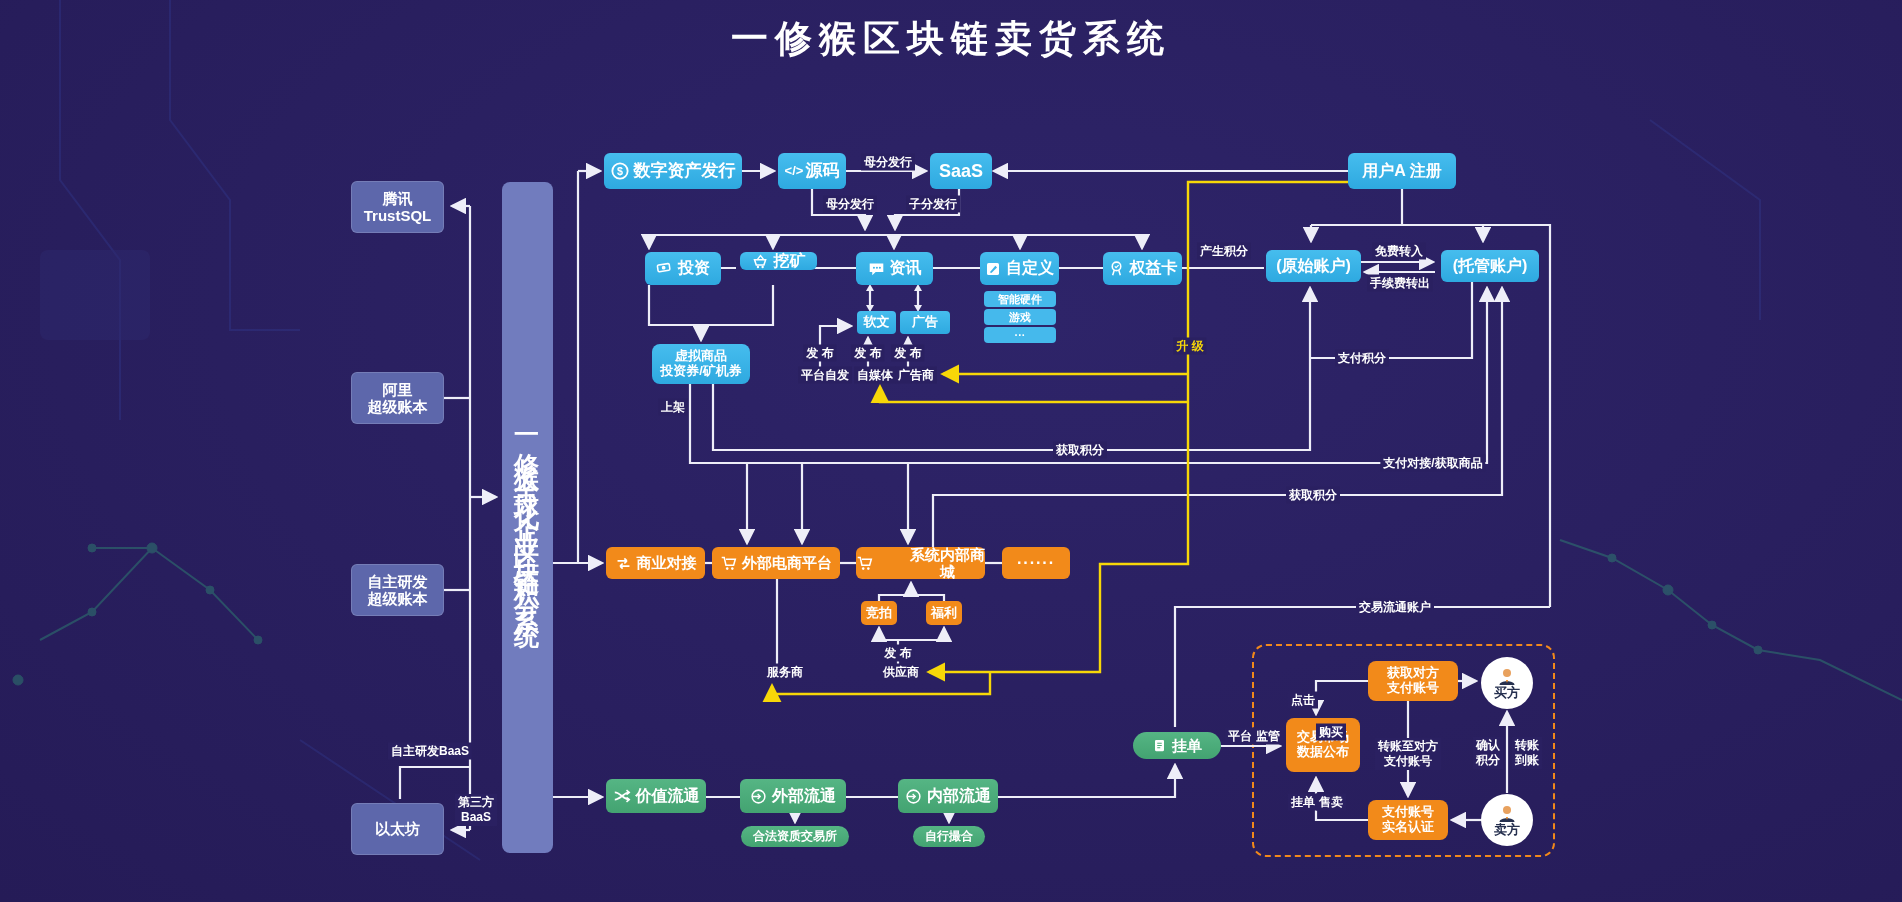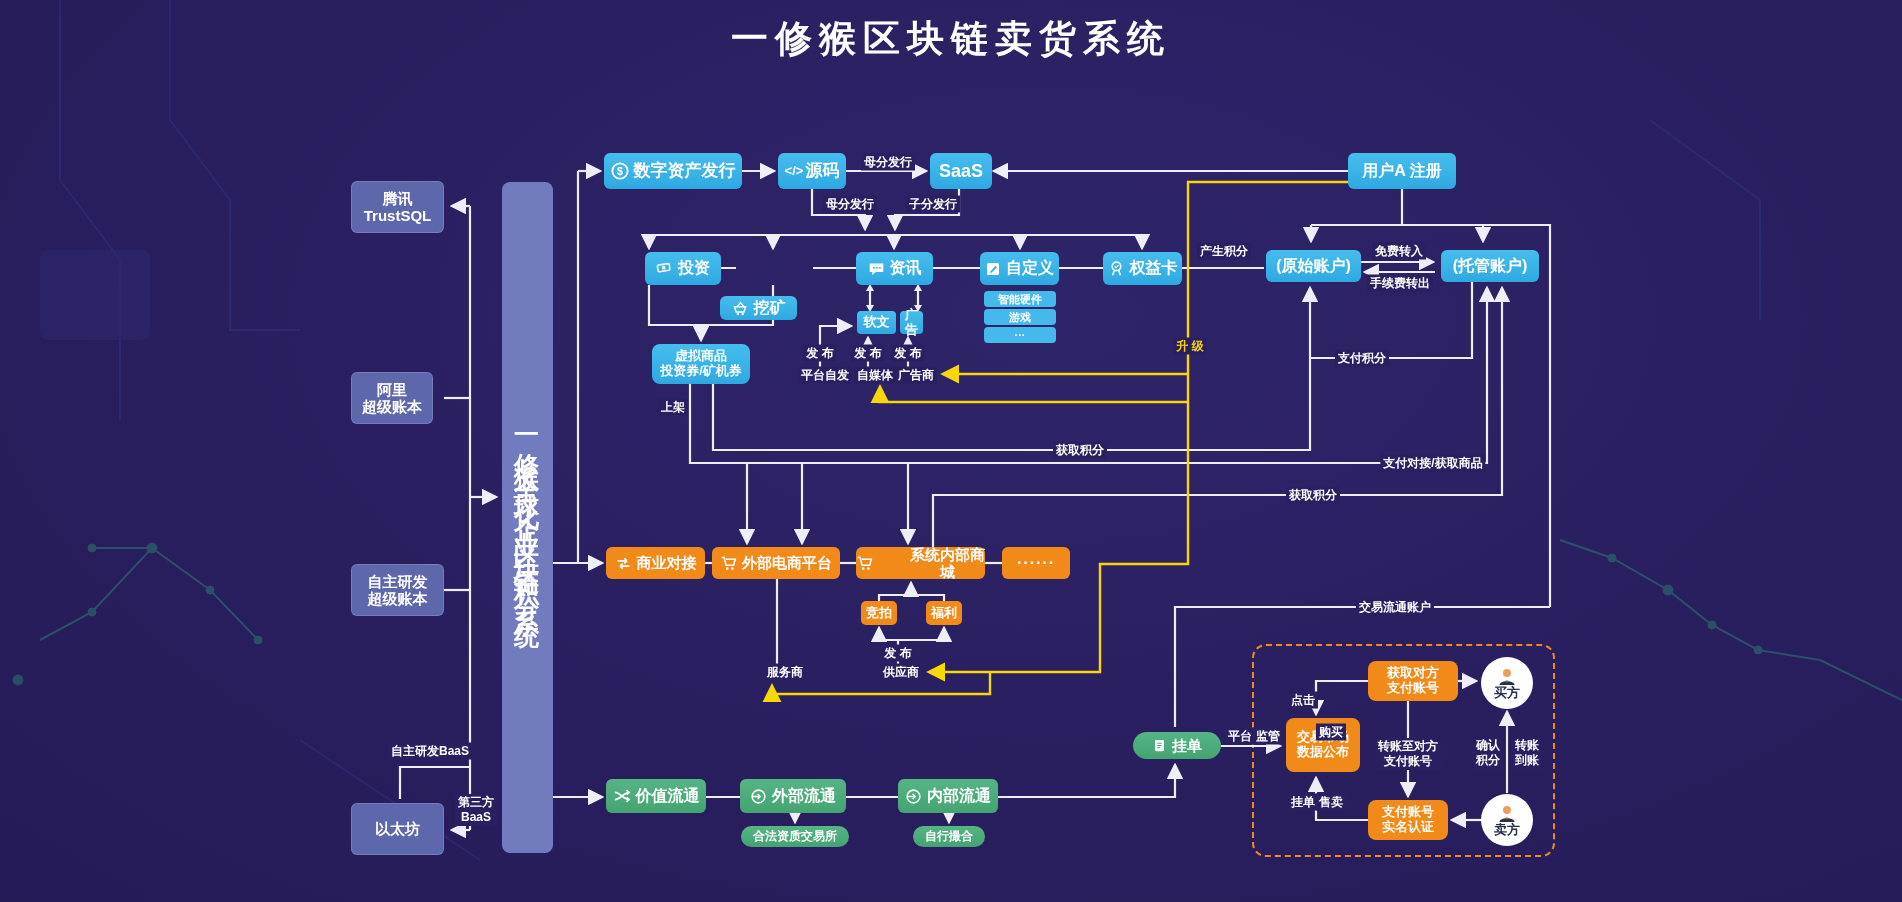--- a/index.html
+++ b/index.html
@@ -182,21 +182,21 @@
     <path d="M990,672 V694 H772 V686" marker-end="url(#ay)"></path>
     <path d="M1188,374 H943" marker-end="url(#ay)"></path>
     <path d="M1188,402 H880 V387" marker-end="url(#ay)"></path>
   </g>
 </svg>
 
 <div id="title">一修猴区块链卖货系统</div>
 
 <div class="node purple" style="left:351px;top:181px;width:93px;height:52px;text-align:center;">腾讯
 TrustSQL</div>
-<div class="node purple" style="left:351px;top:372px;width:82px;height:52px;">阿里
+<div class="node purple" style="left:351px;top:372px;width:93px;height:52px;">阿里
 超级账本</div>
 <div class="node purple" style="left:351px;top:564px;width:93px;height:52px;">自主研发
 超级账本</div>
 <div class="node purple" style="left:351px;top:803px;width:93px;height:52px;">以太坊</div>
 
 <div id="sysbar">
       <span>一修猴全球化企业区块链积分系统</span>
     </div>
 
 <div class="node blue" style="left:604px;top:153px;width:138px;height:36px;font-size:17px;">
@@ -213,21 +213,21 @@
 <div class="node blue" style="left:930px;top:153px;width:62px;height:36px;font-size:18px;">SaaS</div>
 <div class="node blue" style="left:1348px;top:153px;width:108px;height:36px;">用户A 注册</div>
 
 <div class="node blue" style="left:612px;top:252px;width:76px;height:33px;margin-left:33px;">
   <svg class="ic" width="17" height="17" viewBox="0 0 20 20">
         <rect x="2" y="5" width="14" height="8" rx="1.5" transform="rotate(-8 9 9)" fill="none" stroke="#fff" stroke-width="1.8"></rect>
         <circle cx="9" cy="9" r="2.2" fill="#fff"></circle>
       </svg>
   <span>投资</span>
     </div>
-<div class="node blue" style="left:720px;top:252px;width:77px;height:24px;margin-top:44px;">
+<div class="node blue" style="left:740px;top:252px;width:77px;height:18px;">
   <svg class="ic" width="17" height="17" viewBox="0 0 20 20">
         <path d="M3,8 H16 L14,14 H5 z" fill="none" stroke="#fff" stroke-width="1.8"></path>
         <circle cx="7" cy="16.5" r="1.4" fill="#fff"></circle>
         <circle cx="12.5" cy="16.5" r="1.4" fill="#fff"></circle>
         <path d="M6,8 L10,3 L14,8" fill="none" stroke="#fff" stroke-width="1.6"></path>
       </svg>
   <span>挖矿</span>
     </div>
 <div class="node blue" style="left:856px;top:252px;width:77px;height:33px;">
   <svg class="ic" width="17" height="17" viewBox="0 0 20 20">
@@ -252,21 +252,21 @@
         <path d="M8,7.5 l1.5,1.5 l3-3" stroke="#fff" stroke-width="1.5" fill="none"></path>
       </svg>
   <span>权益卡</span>
     </div>
 
 <div class="node blue sm" style="left:984px;top:291px;width:72px;height:16px;">智能硬件</div>
 <div class="node blue sm" style="left:984px;top:309px;width:72px;height:16px;">游戏</div>
 <div class="node blue sm" style="left:984px;top:327px;width:72px;height:16px;">···</div>
 
 <div class="node blue tag" style="left:857px;top:311px;width:39px;height:23px;">软文</div>
-<div class="node blue tag" style="left:900px;top:311px;width:23px;height:23px;">广告</div>
+<div class="node blue tag" style="left:900px;top:311px;width:50px;height:23px;">广告</div>
 
 <div class="node blue mlabel" style="left:652px;top:344px;width:98px;height:40px;font-size:13px;border-radius:8px;">虚拟商品
 投资券/矿机券</div>
 
 <div class="node blue" style="left:1266px;top:250px;width:95px;height:32px;font-size:16px;">(原始账户)</div>
 <div class="node blue" style="left:1441px;top:250px;width:98px;height:32px;font-size:16px;">(托管账户)</div>
 
 <div class="node orange" style="left:606px;top:547px;width:99px;height:32px;font-size:15px;">
   <svg class="ic" width="17" height="17" viewBox="0 0 20 20">
         <path d="M3,7 H14 M14,7 L11,4 M14,7 L11,10" stroke="#fff" stroke-width="2" fill="none"></path>

